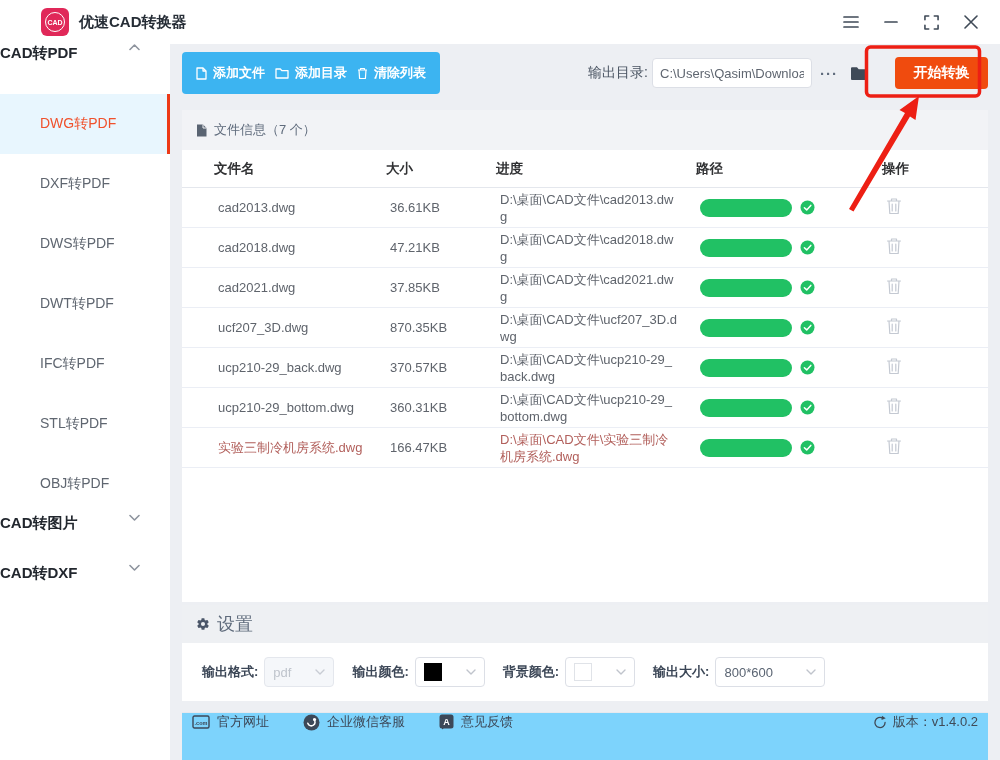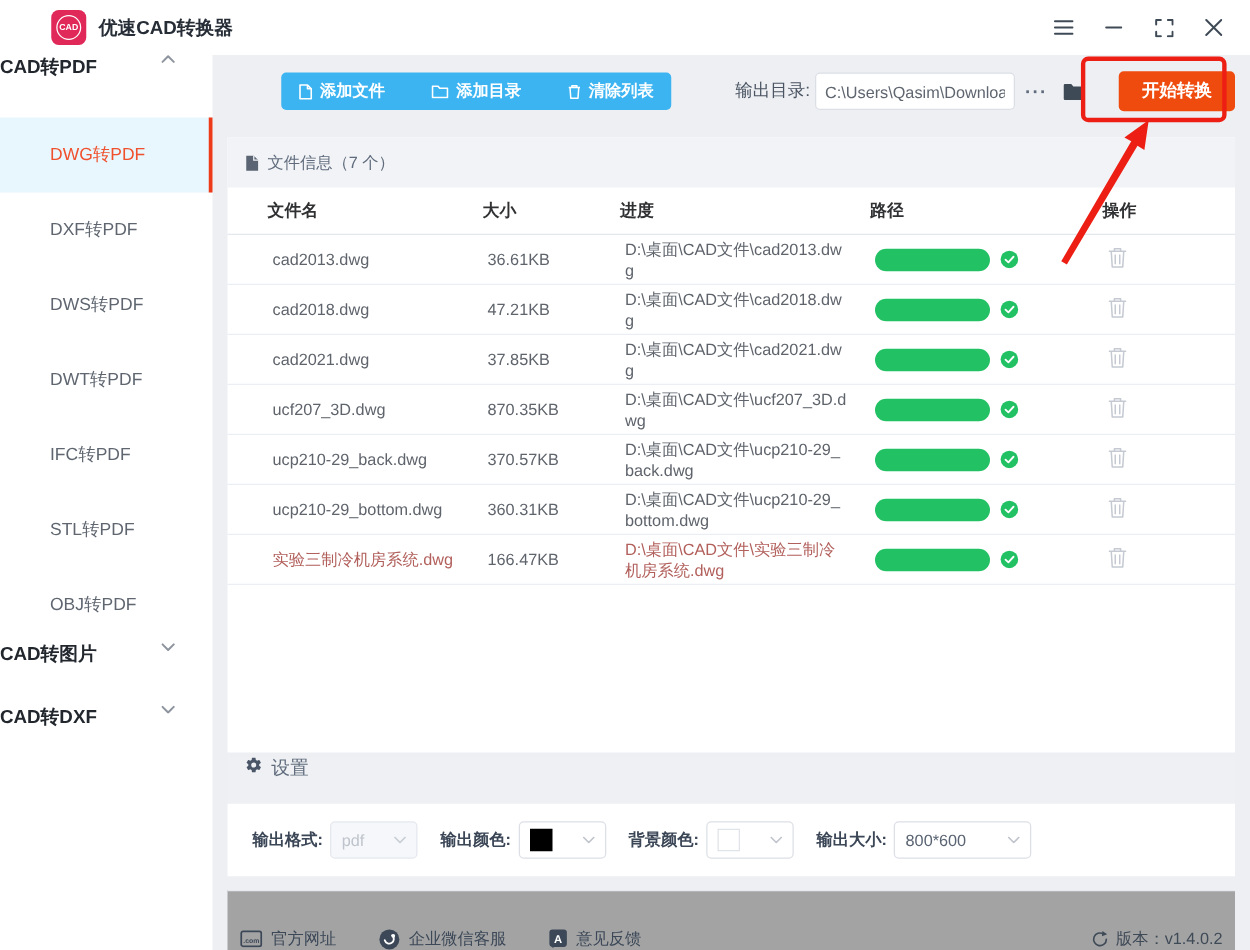--- a/index.html
+++ b/index.html
@@ -20,21 +20,21 @@
   .side-group .glabel { font-size:15px; font-weight:bold; color:#22272e; }
   .side-group .chev { margin-left:auto; margin-right:30px; display:flex; }
   .side-item { height:60px; display:flex; align-items:center; padding-left:40px; font-size:14px; color:#5f6670; cursor:pointer; position:relative; }
   .side-item.active { background:#e8f6fe; color:#f0512c; }
   .side-item.active::after { content:""; position:absolute; right:0; top:0; width:3px; height:100%; background:#ed3a18; }
 
   
   .main { position:absolute; left:170px; top:44px; width:830px; height:716px; background:#edeff3; padding:13px 12px 0 12px; }
 
   .toolbar-row { height:32px; display:flex; align-items:center; }
-  .blue-bar { height:30px; background:#3cb4f1; border-radius:4px; display:flex; align-items:center; padding:0 14px; gap:37px;margin-left:43px; }
+  .blue-bar { height:42px; background:#3cb4f1; border-radius:4px; display:flex; align-items:center; padding:0 14px; gap:10px; }
   .blue-btn { display:flex; align-items:center; gap:6px; color:#fff; font-size:13px; font-weight:bold; cursor:pointer; white-space:nowrap; }
   .out-group { margin-left:auto; display:flex; align-items:center; }
   .out-label { font-size:14px; color:#4a5462; white-space:nowrap; }
   .out-input { width:160px; height:30px; margin-left:4px; border:1px solid #dcdfe6; border-radius:4px; background:#fff; font-size:13px; color:#5f6670; padding:0 7px; font-family:"Liberation Sans","DejaVu Sans",sans-serif; overflow:hidden; }
   .more-btn { margin-left:8px; font-size:15px; font-weight:bold; color:#5f6b7c; letter-spacing:1px; cursor:pointer; }
   .folder-btn { margin-left:12px; display:flex; cursor:pointer; }
   .convert-btn { margin-left:26px; width:93px; height:32px; background:#f04b0e; border:none; border-radius:4px; color:#fff; font-size:14px; font-weight:bold; cursor:pointer; font-family:"Liberation Sans","DejaVu Sans",sans-serif; }
 
   
   .file-panel { margin-top:21px; width:806px; height:492px; background:#ffffff; }
@@ -42,34 +42,34 @@
   .tbl-header { height:38px; display:grid; grid-template-columns:172px 110px 200px 180px 112px; align-items:center; padding-left:32px; border-bottom:1px solid #e4e7ed; font-size:13.5px; font-weight:bold; color:#303133; }
   .tbl-row { height:40px; display:grid; grid-template-columns:172px 110px 200px 180px 112px; align-items:center; padding-left:36px; border-bottom:1px solid #ebeef5; font-size:13px; color:#5f646c; }
   .cell-path { line-height:17px; max-height:34px; overflow:hidden; word-break:break-all; padding-right:22px; }
   .cell-prog { display:flex; align-items:center; gap:8px; }
   .prog-pill { width:92px; height:18px; border-radius:9px; background:#21c164; }
   .cell-op { padding-left:6px; }
   .tbl-row.warn .cell-name, .tbl-row.warn .cell-path { color:#b2605c; }
   .trash { cursor:pointer; display:inline-flex; }
 
   
-  .settings-strip { margin-top:3px; width:806px; height:38px; background:#eef0f3; display:flex; padding-left:14px; gap:7px; font-size:15px; color:#5f6b7c; }
+  .settings-strip { margin-top:3px; width:806px; height:38px; background:#eef0f3; display:flex; align-items:center; padding-left:14px; gap:7px; font-size:18px; color:#5f6b7c; }
   .settings-body { width:806px; height:58px; background:#ffffff; display:flex; align-items:center; padding-left:20px; }
   .set-label { font-size:13px; font-weight:bold; color:#3b4656; white-space:nowrap; }
   .sel { height:30px; border:1px solid #dcdfe6; border-radius:4px; background:#fff; display:flex; align-items:center; padding:0 8px; gap:24px; margin-left:6px; cursor:pointer; }
   .sel.disabled { background:#f5f7fa; border-color:#e4e7ed; cursor:not-allowed; }
   .sel .sel-text { font-size:13px; color:#5a6472; }
   .sel.disabled .sel-text { color:#bfc4cc; }
   .swatch { width:18px; height:18px; }
   .swatch.black { background:#000; }
   .swatch.white { background:#fff; border:1px solid #e0e3e8; }
   .gap18 { width:18px; }
 
   
-  .footer { margin-top:11px; width:806px; height:48px; background:#a3a3a3; border-top:1px solid #e7e9ee; display:flex; align-items:flex-end; padding:0 10px; }
+  .footer { margin-top:11px; width:806px; height:48px; background:#7dd3fc; border-top:1px solid #e7e9ee; display:flex; align-items:flex-start; padding:0 10px; }
   .foot-link { display:flex; align-items:center; gap:7px; font-size:13px; color:#3c4858; margin-right:34px; cursor:pointer; }
   .version { margin-left:auto; display:flex; align-items:center; gap:6px; font-size:13px; color:#3f4a57; }
 
   
   .overlay { position:absolute; left:0; top:0; width:1000px; height:760px; z-index:50; pointer-events:none; }
 </style>
 </head>
 <body>
 
 <div class="app">

